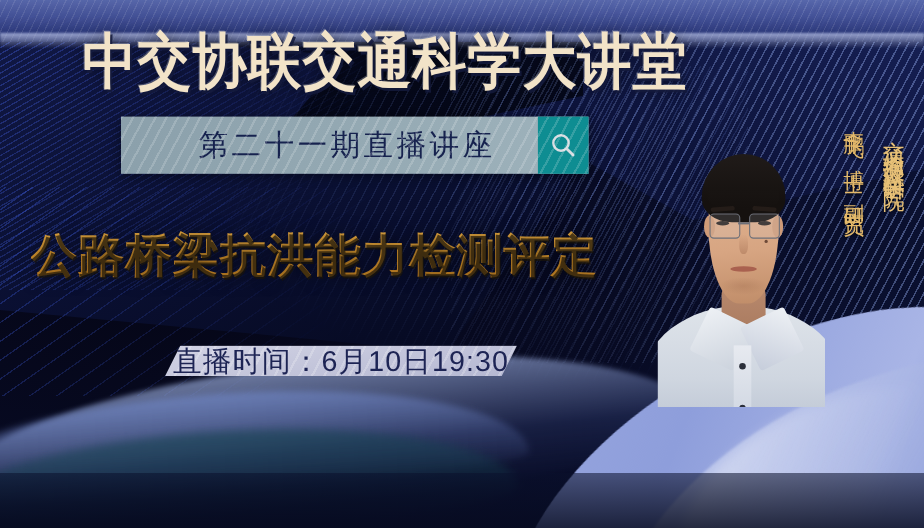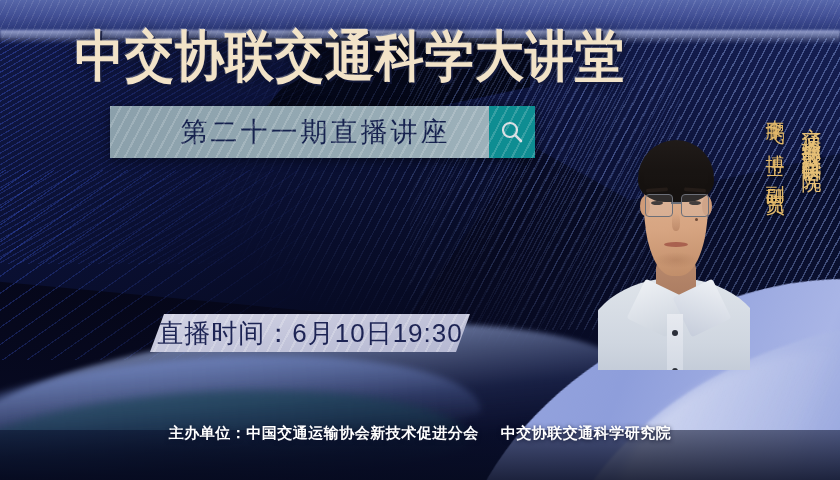--- a/index.html
+++ b/index.html
@@ -199,21 +199,21 @@
       1px 2px 0 rgba(25,20,8,.7),
       0 0 16px rgba(0,0,0,.5);
     background:linear-gradient(180deg,#e9ae46 0%,#cf8f2b 55%,#b87a22 100%);
     -webkit-background-clip:text;
             background-clip:text;
     -webkit-text-fill-color:transparent;
   }
 
   
   .time-banner{
-    position:absolute;left:150px;top:314px;width:320px;height:38px;
+    position:absolute;left:150px;top:314px;width:320px;height:28px;
     background:linear-gradient(170deg,#d2d3e4 0%,#c2c4da 55%,#b5b8d2 100%);
     clip-path:polygon(14px 0,100% 0,calc(100% - 14px) 100%,0 100%);
     display:flex;align-items:center;justify-content:center;
     box-shadow:0 3px 12px rgba(0,0,0,.4);
   }
   .time-banner:after{
     content:"";position:absolute;inset:0;
     background:repeating-linear-gradient(118deg, rgba(255,255,255,.22) 0 2px, rgba(255,255,255,0) 2px 10px);
     clip-path:polygon(14px 0,100% 0,calc(100% - 14px) 100%,0 100%);
   }
@@ -382,27 +382,25 @@
     <div class="subtitle-text">第二十一期直播讲座</div>
     <div class="search-box">
       <svg width="26" height="26" viewBox="0 0 26 26">
         <circle cx="11" cy="11" r="7" fill="none" stroke="#d8dde2" stroke-width="2.2"></circle>
         <line x1="16.2" y1="16.2" x2="22" y2="22" stroke="#d8dde2" stroke-width="2.6" stroke-linecap="round"></line>
       </svg>
     </div>
   </div>
   <div class="hatch hatch-bar"></div>
 
+  <div class="topic-title">公路桥梁抗洪能力检测评定</div>
 
   <div class="time-banner">
     <span class="time-text">直播时间：6月10日19:30</span>
   </div>
 
   <div class="vtext v-org">交通运输部公路科学研究院</div>
   <div class="vtext v-name">李鹏飞　博士　副研究员</div>
 
   <div class="ribbon ribbon-dark"></div>
 
-  <div class="footer">
-    <span>主办单位：</span><span>中国交通运输协会新技术促进分会</span><span class="gap"></span><span>中交协联交通科学研究院</span>
-  </div>
 
 </div>
 
 </body></html>

